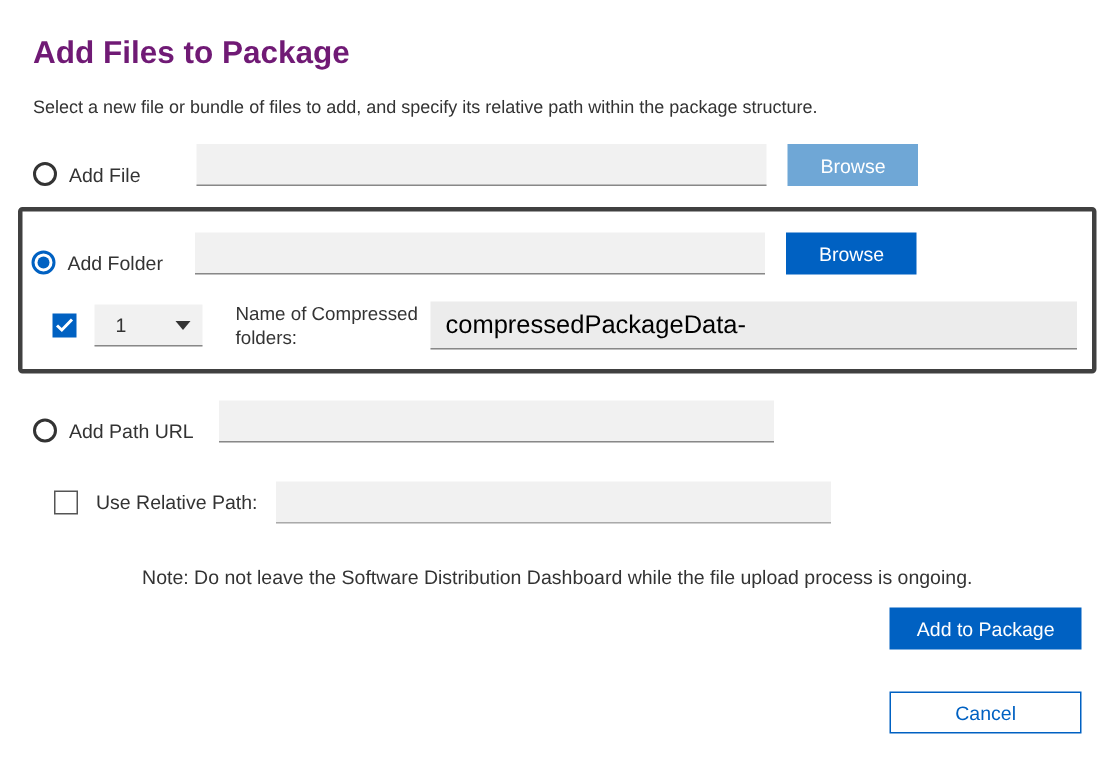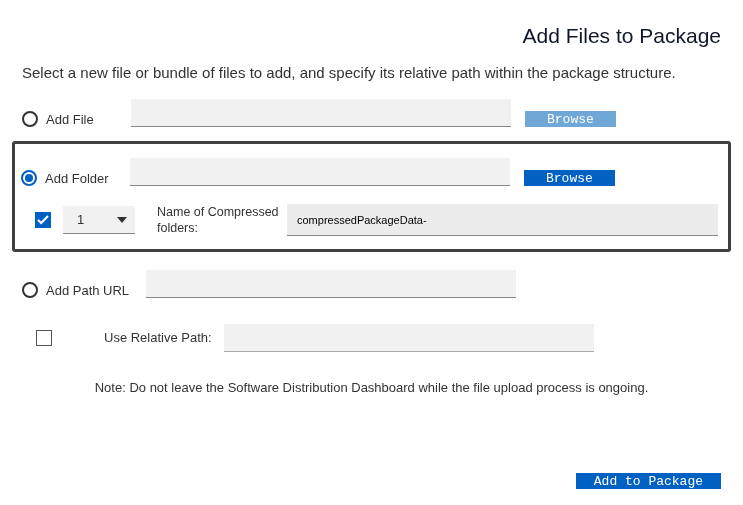--- a/index.html
+++ b/index.html
@@ -8,27 +8,26 @@
     font-size: 13px;
     color: #333;
     background: #fff;
     width: 743px;
     height: 505px;
     padding: 24px 22px 18px 22px;
     position: relative;
   }
   h1 {
     font-size: 21px;
-    font-weight: 400;
-    color: #0f172a;
+    font-weight: 700;
+    color: #701a75;
     margin-bottom: 16px;
-    text-align: right;
   }
   .subtitle {
-    font-size: 15px;
+    font-size: 12px;
     color: #333;
     margin-bottom: 18px;
   }
   .row {
     display: flex;
     align-items: flex-end;
     margin-bottom: 14px;
   }
   .radio {
     width: 16px;
@@ -64,29 +63,28 @@
     border-bottom: 1px solid #888;
     flex: 0 0 380px;
     padding: 0 6px;
     font-size: 13px;
     margin-right: 14px;
   }
   .text-field.wide {
     flex: 0 0 370px;
   }
   .btn {
-    height: 16px;
+    height: 28px;
     padding: 0 22px;
     font-size: 13px;
     border: none;
     cursor: pointer;
     display: inline-flex;
     align-items: center;
     justify-content: center;
-    font-family: Liberation Mono, monospace;
   }
   .btn-primary {
     background: #0061c2;
     color: #fff;
   }
   .btn-primary-light {
     background: #6fa7d6;
     color: #fff;
   }
   .highlight-box {
@@ -149,36 +147,35 @@
     border-right: 5px solid transparent;
     border-top: 6px solid #333;
   }
   .compressed-name {
     flex: 1;
     height: 32px;
     background: #ececec;
     border: none;
     border-bottom: 1px solid #888;
     padding: 0 10px;
-    font-size: 11px;
+    font-size: 17px;
     text-align: left;
     overflow: hidden;
     white-space: nowrap;
     text-overflow: clip;
   }
   .use-rel-row {
     display: flex;
     align-items: center;
     margin-top: 26px;
     margin-bottom: 28px;
   }
   .use-rel-label {
     font-size: 13px;
     width: 120px;
-    margin-left: 40px;
   }
   .use-rel-field {
     height: 28px;
     background: #f1f1f1;
     border: none;
     border-bottom: 1px solid #aaa;
     flex: 0 0 370px;
     padding: 0 6px;
   }
   .note {
@@ -245,13 +242,14 @@
 <div class="use-rel-row">
   <span class="checkbox-empty"></span>
   <span class="use-rel-label">Use Relative Path:</span>
   <input class="use-rel-field" type="text" value="" style="">
 </div>
 
 <p class="note">Note: Do not leave the Software Distribution Dashboard while the file upload process is ongoing.</p>
 
 <div class="footer">
   <button class="btn btn-primary" style="padding:0 18px;">Add to Package</button>
+  <button class="btn btn-outline" style="padding:0 18px;">Cancel</button>
 </div>
 
 </body></html>

